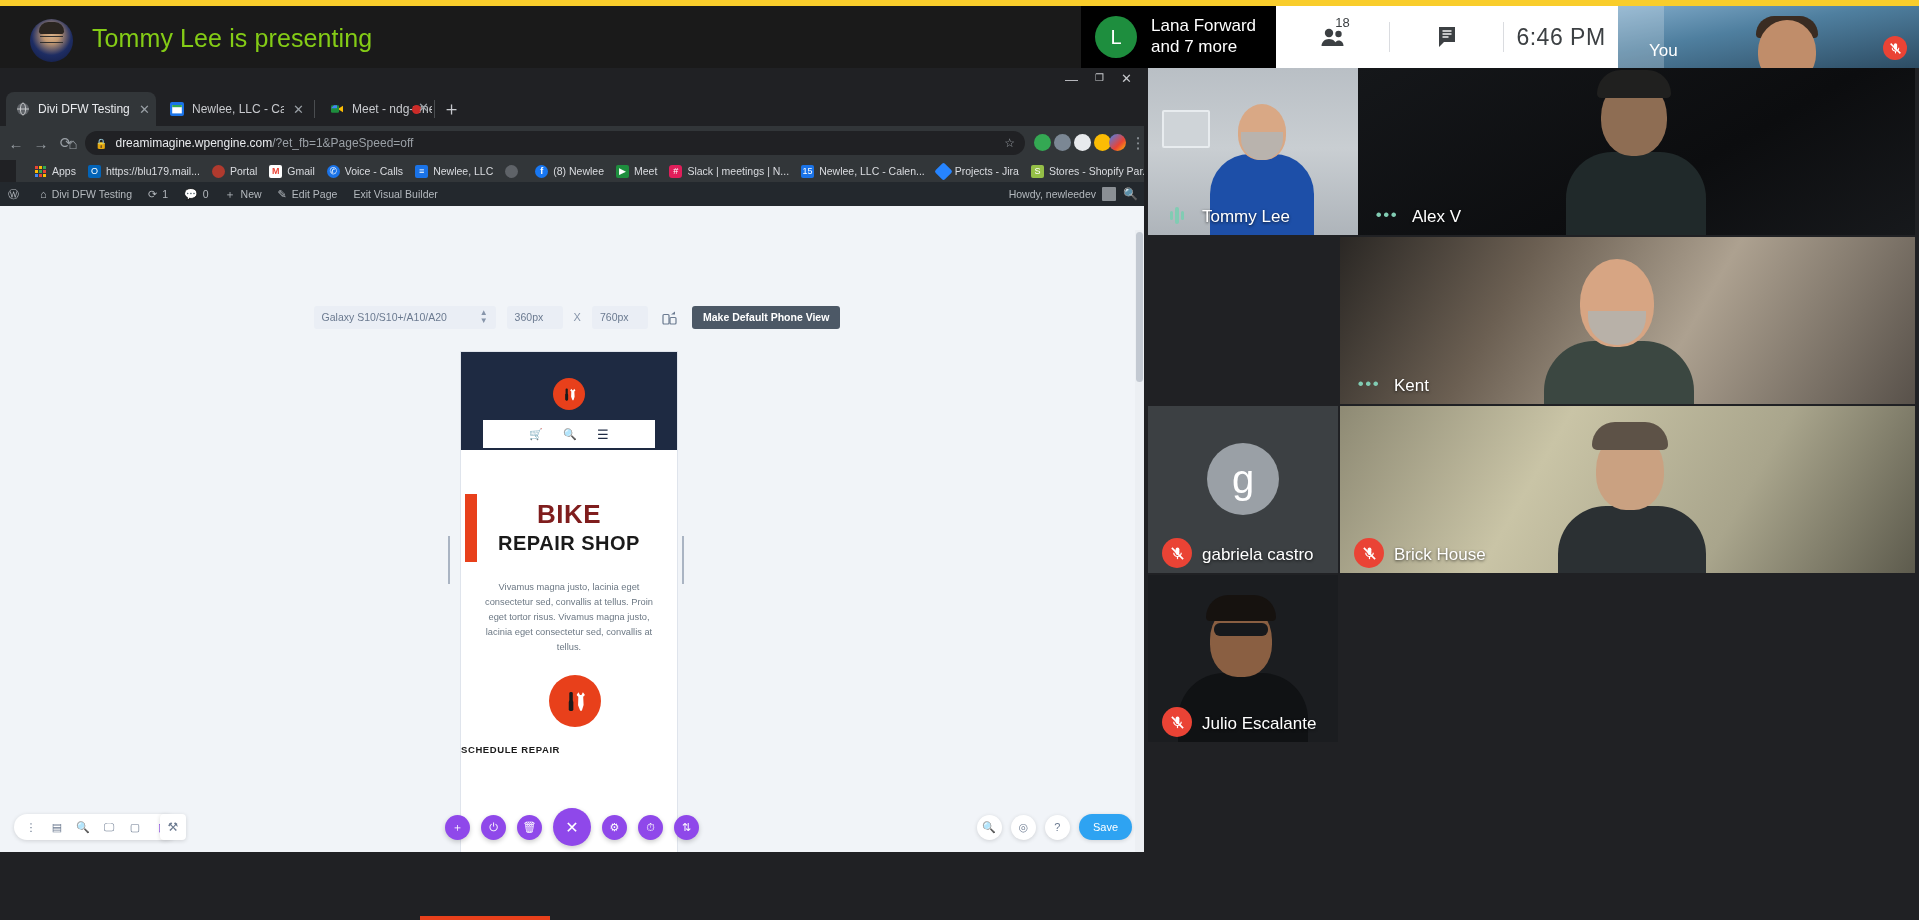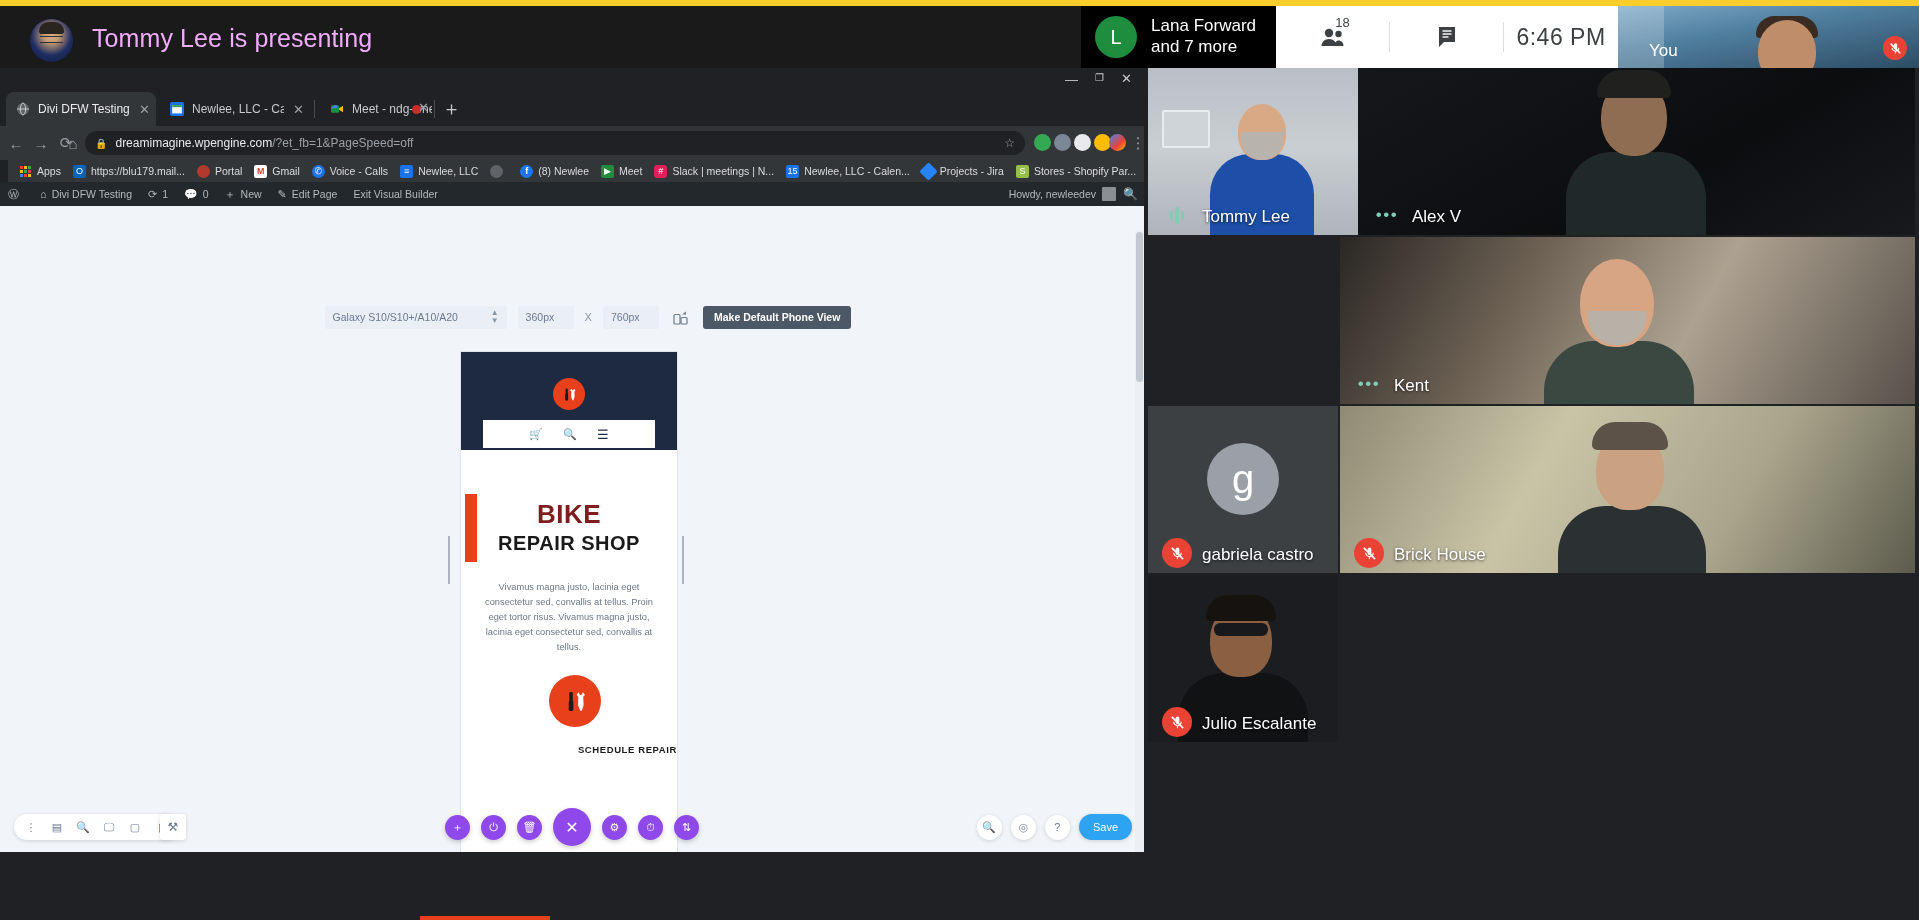--- a/index.html
+++ b/index.html
@@ -28,21 +28,21 @@
   #presenter-avatar .hair {
     position: absolute; left: 9px; top: 3px; width: 25px; height: 12px;
     border-radius: 13px 13px 4px 4px; background: #2b2520;
   }
   #presenter-avatar .glasses {
     position: absolute; left: 10px; top: 17px; width: 23px; height: 7px;
     border-top: 1.6px solid #32302e; border-bottom: 1.6px solid #32302e;
   }
   #presenter-name {
     position: absolute; left: 92px; top: 18px;
-    color: #f0abfc; font-size: 25px; font-weight: 400; letter-spacing: 0.1px;
+    color: #84cc16; font-size: 25px; font-weight: 400; letter-spacing: 0.1px;
   }
 
   #speaker-chip {
     position: absolute; right: 643px; top: 6px; height: 62px;
     display: flex; align-items: center; padding: 0 20px 0 14px;
     background: #000000;
   }
   #speaker-chip .circ {
     width: 42px; height: 42px; border-radius: 50%;
     background: #1e8e3e; color: #fff;
@@ -111,40 +111,40 @@
   #omnibox {
     position: absolute; left: 85px; top: 5px; width: 940px; height: 24px;
     background: #202124; border-radius: 12px; display: flex; align-items: center; padding: 0 10px;
   }
   #omnibox .lock { font-size: 10px; color: #9aa0a6; margin-right: 8px; }
   #omnibox .url { font-size: 12px; color: #e8eaed; }
   #omnibox .url .gray { color: #9aa0a6; }
   #omnibox .star { margin-left: auto; color: #9aa0a6; font-size: 12px; }
   .ext-ic { position: absolute; top: 8px; width: 17px; height: 17px; border-radius: 50%; }
 
-  #bookmarks { position: absolute; left: 8px; top: 92px; width: 1144px; height: 22px; background: #323639;
-               display: flex; align-items: flex-end; padding-left: 5px; overflow: hidden; }
+  #bookmarks { position: absolute; left: 16px; top: 92px; width: 1144px; height: 22px; background: #323639;
+               display: flex; align-items: flex-end; padding-left: 12px; overflow: hidden; }
   .bm { display: flex; align-items: center; height: 22px; padding: 0 6px; color: #dadce0; font-size: 10.5px; white-space: nowrap; }
   .bm .bmico { width: 13px; height: 13px; margin-right: 5px; border-radius: 2px; flex: 0 0 13px;
                font-size: 9px; color: #fff; display: flex; align-items: center; justify-content: center; }
 
   #viewport { position: absolute; left: 0; top: 114px; width: 1144px; height: 670px; background: #f1f4f8; }
 
   
   #wpbar { position: absolute; left: 0; top: 0; width: 1144px; height: 24px; background: #23282d;
            display: flex; align-items: center; color: #b4b9be; font-size: 10.5px; }
   #wpbar .item { display: flex; align-items: center; height: 24px; padding: 0 8px; white-space: nowrap; }
   #wpbar .gl { margin-right: 5px; font-size: 11px; }
   #wpbar-right { position: absolute; right: 0; top: 0; height: 24px; display: flex; align-items: center;
                  color: #b4b9be; font-size: 10.5px; padding-right: 6px; }
   #wpbar-right .ava { width: 14px; height: 14px; background: #8a8f94; margin: 0 7px 0 6px; border-radius: 1px; }
 
   
   #canvas { position: absolute; left: 0; top: 24px; width: 1144px; height: 646px; background: #f1f4f8; overflow: hidden; }
-  #devbar { position: absolute; left: 16px; top: 96px; width: 1144px; height: 30px; display: flex; align-items: center; justify-content: center; gap: 11px; }
+  #devbar { position: absolute; left: 5px; top: 96px; width: 1144px; height: 30px; display: flex; align-items: center; justify-content: center; gap: 11px; }
   #devsel {
     width: 182px; height: 23px; background: #eaeef5; border-radius: 3px;
     display: flex; align-items: center; padding: 0 8px; font-size: 10.5px; color: #6b7a90;
   }
   #devsel .caret { margin-left: auto; font-size: 8px; line-height: 1; color: #8795aa; }
   .dimbox { width: 56px; height: 23px; background: #eaeef5; border-radius: 3px;
             display: flex; align-items: center; padding: 0 8px; font-size: 10.5px; color: #6b7a90; }
   #dimx { font-size: 11px; color: #8795aa; }
   #rotate-btn { width: 22px; height: 22px; color: #6b7a90; display: flex; align-items: center; justify-content: center; }
   #makedefault {
@@ -168,21 +168,21 @@
   #orange-bar { position: absolute; left: 4px; top: 44px; width: 12px; height: 68px; background: #e8401b; }
   #ph-h1 { position: absolute; left: 0; top: 50px; width: 216px; text-align: center;
            font-family: "Liberation Sans Narrow", "Liberation Sans", sans-serif;
            font-weight: bold; letter-spacing: .5px; }
   #ph-h1 .l1 { display: block; color: #7f1d1d; font-size: 26px; line-height: 28px; }
   #ph-h1 .l2 { display: block; color: #1a1a1a; font-size: 20px; line-height: 30px; }
   #ph-para { position: absolute; left: 20px; top: 130px; width: 176px; text-align: center;
              font-size: 9.3px; line-height: 15px; color: #6c7884; }
   #ph-icon2 { position: absolute; left: 88px; top: 225px; width: 52px; height: 52px; border-radius: 50%;
               background: #e8401b; display: flex; align-items: center; justify-content: center; }
-  #ph-cta { position: absolute; left: 0; top: 294px; width: 216px; text-align: right;
+  #ph-cta { position: absolute; left: 0; top: 294px; width: 216px; text-align: left;
             font-family: "Liberation Sans Narrow", "Liberation Sans", sans-serif;
             font-weight: bold; font-size: 9.5px; letter-spacing: .6px; color: #1a1a1a; }
   .ph-handle { position: absolute; top: 330px; width: 5px; height: 24px; }
   .ph-handle i { display: block; float: left; width: 1.5px; height: 24px; background: #aab4c3; margin-right: 1.5px; }
 
   
   #divi-left-dock {
     position: absolute; left: 14px; bottom: 12px; height: 26px; background: #fff; border-radius: 13px;
     display: flex; align-items: center; padding: 0 4px; box-shadow: 0 1px 4px rgba(0,0,0,.14);
   }

